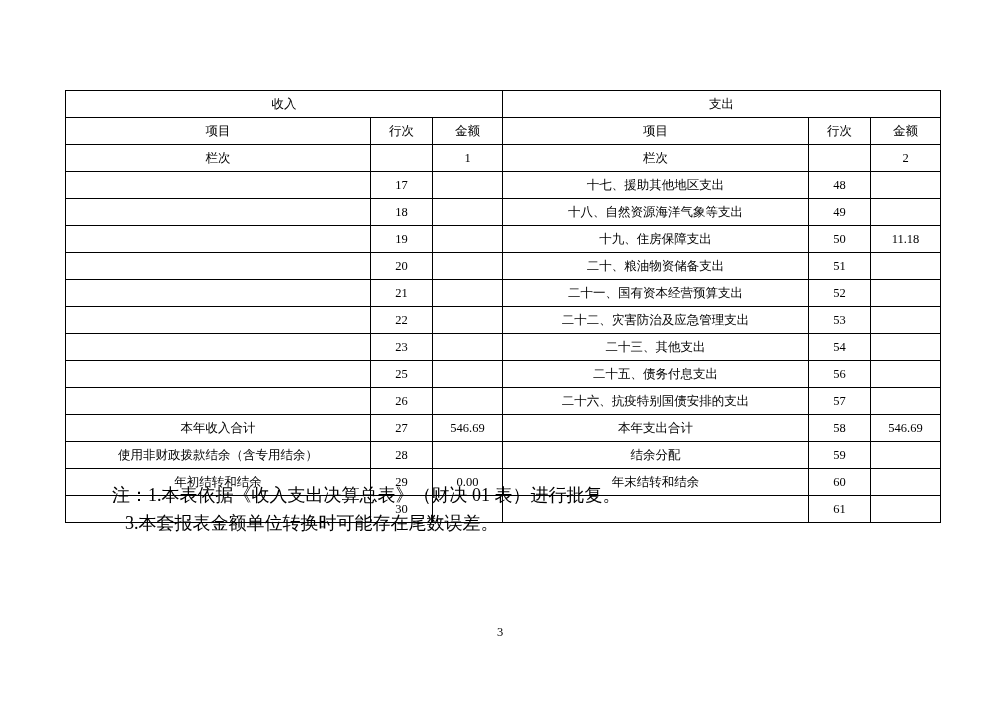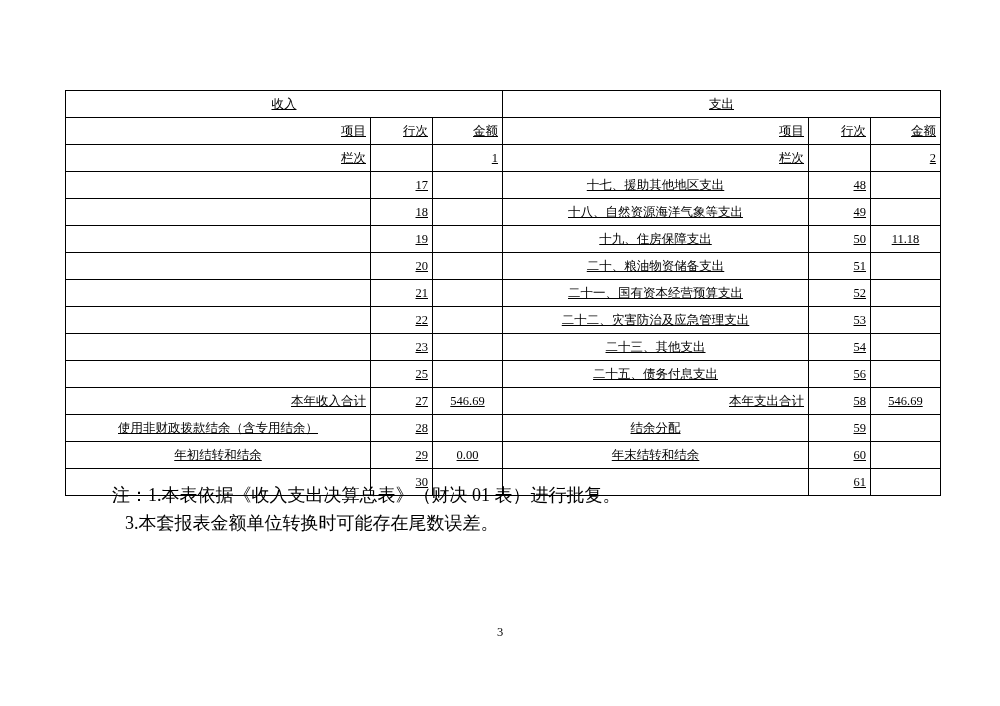--- a/index.html
+++ b/index.html
@@ -32,25 +32,25 @@
   }
   table.budget td {
     border: 1px solid #000000;
     height: 20px;
     padding: 0 4px;
     vertical-align: middle;
     line-height: 1.15;
     white-space: nowrap;
     overflow: hidden;
   }
-  .c-center { text-align: right; }
+  .c-center { text-align: center; }
   .c-left   { text-align: center; }
   .c-right  { text-align: center; padding-right: 8px; }
   .hdr-group { text-align: center; }
-  .row-h { height: 27px; text-decoration: underline; }
+  .row-h { height: 27px; }
 
   
   col.item-in   { width: 305px; }
   col.line-in   { width: 62px;  }
   col.amt-in    { width: 70px;  }
   col.item-out  { width: 306px; }
   col.line-out  { width: 62px;  }
   col.amt-out   { width: 70px;  }
 
   .notes {
@@ -165,20 +165,28 @@
         </tr>
         <tr class="row-h">
           <td class="c-left"></td>
           <td class="c-center">25</td>
           <td class="c-right"></td>
           <td class="c-left">二十五、债务付息支出</td>
           <td class="c-center">56</td>
           <td class="c-right"></td>
         </tr>
         <tr class="row-h">
+          <td class="c-left"></td>
+          <td class="c-center">26</td>
+          <td class="c-right"></td>
+          <td class="c-left">二十六、抗疫特别国债安排的支出</td>
+          <td class="c-center">57</td>
+          <td class="c-right"></td>
+        </tr>
+        <tr class="row-h">
           <td class="c-center">本年收入合计</td>
           <td class="c-center">27</td>
           <td class="c-right">546.69</td>
           <td class="c-center">本年支出合计</td>
           <td class="c-center">58</td>
           <td class="c-right">546.69</td>
         </tr>
         <tr class="row-h">
           <td class="c-left">使用非财政拨款结余（含专用结余）</td>
           <td class="c-center">28</td>

